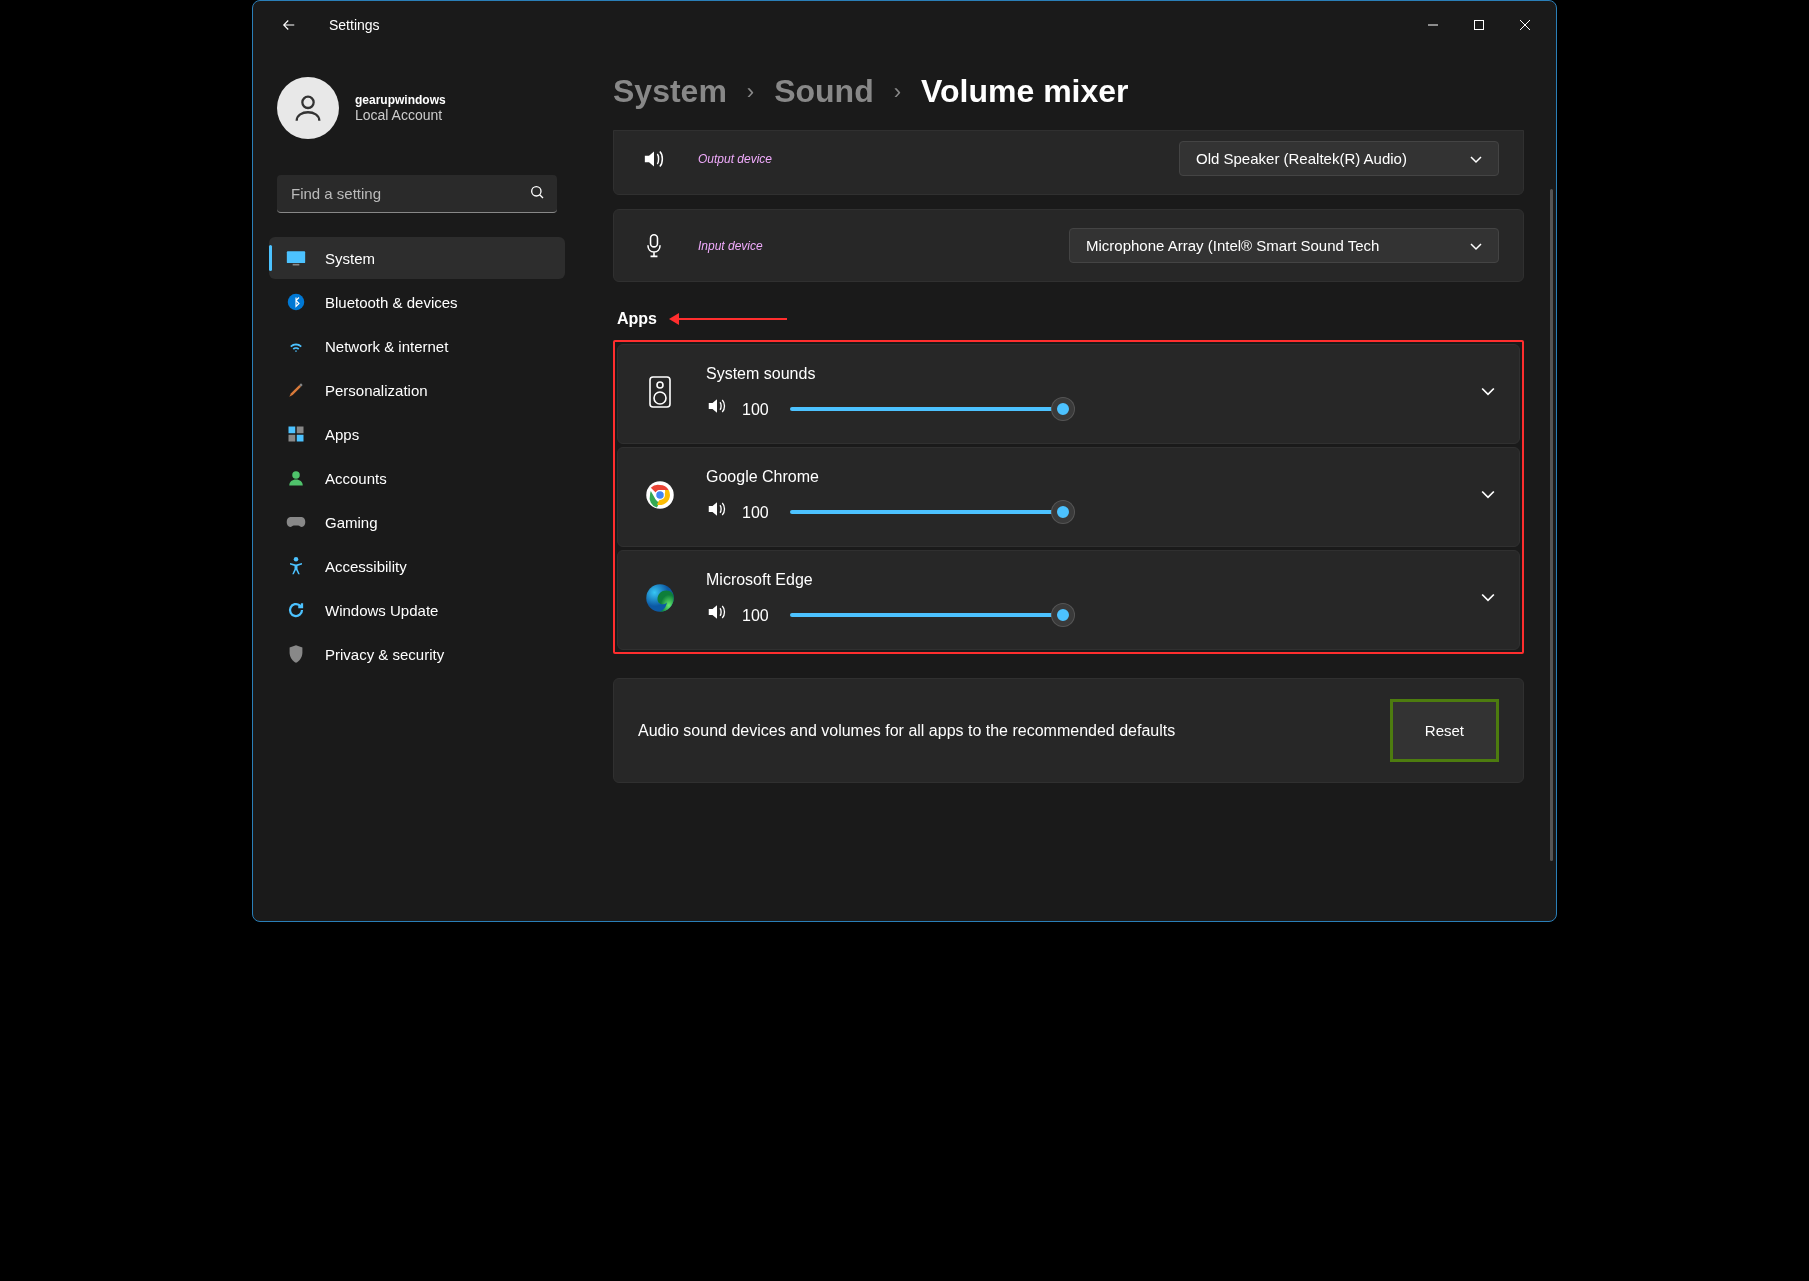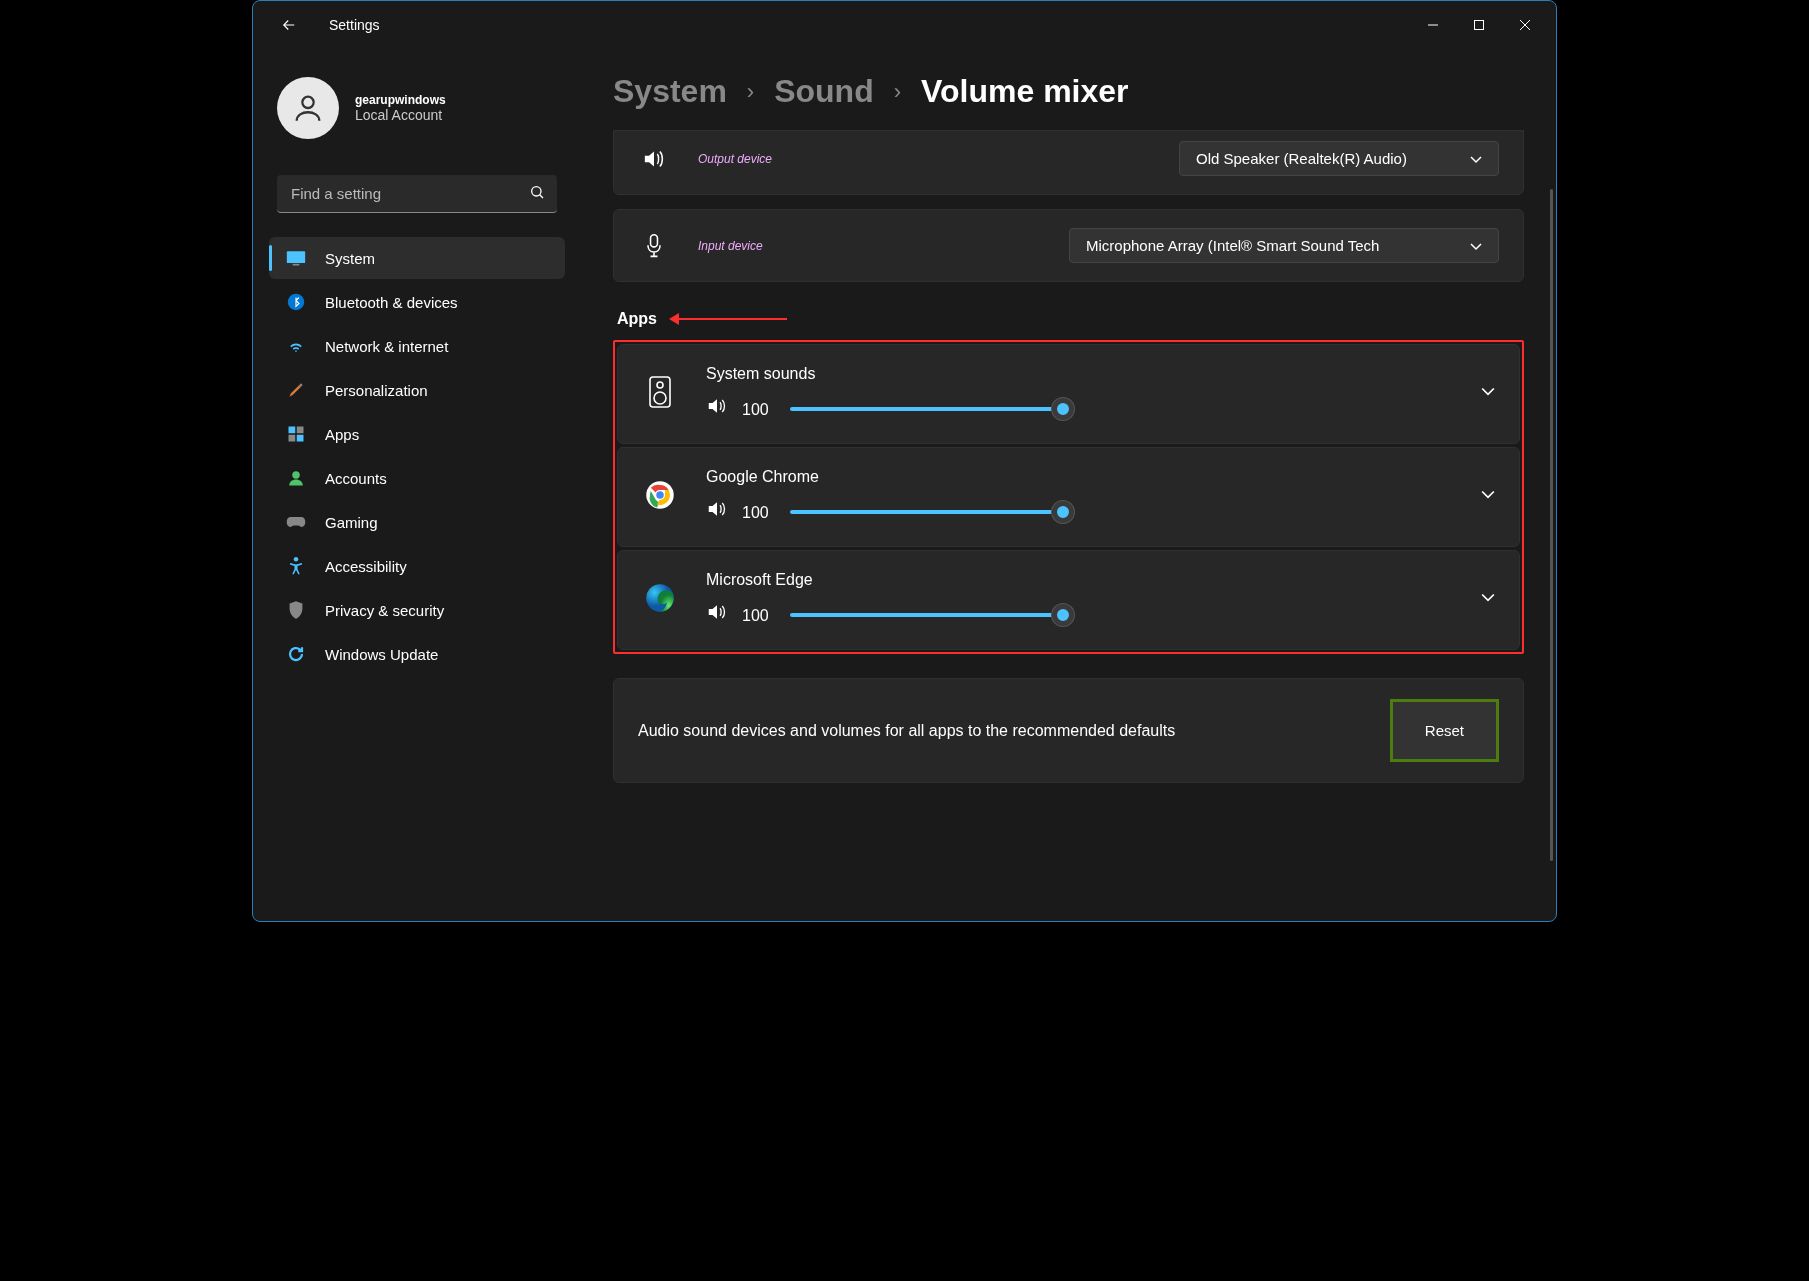--- a/index.html
+++ b/index.html
@@ -186,34 +186,34 @@
           <span class="nav-icon">
               <svg width="18" height="20" viewBox="0 0 24 26" fill="#4cc2ff">
                 <circle cx="12" cy="4" r="3"></circle>
                 <path d="M4 9l8 2 8-2v2l-6 2v4l3 7h-2l-3-6-3 6H7l3-7v-4L4 11z"></path>
               </svg>
             </span>
           <span>Accessibility</span>
         </div>
         <div class="nav-item">
           <span class="nav-icon">
-              <svg width="16" height="20" viewBox="0 0 20 24" fill="#888">
-                <path d="M10 1l8 3v6c0 6-4 11-8 13-4-2-8-7-8-13V4z"></path>
-              </svg>
-            </span>
-          <span>Privacy &amp; security</span>
-        </div>
-        <div class="nav-item">
-          <span class="nav-icon">
               <svg width="18" height="18" viewBox="0 0 24 24" fill="none" stroke="#4cc2ff" stroke-width="3">
                 <path d="M20 12a8 8 0 1 1-3-6.2L20 8"></path>
                 <path d="M20 3v5h-5"></path>
               </svg>
             </span>
           <span>Windows Update</span>
+        </div>
+        <div class="nav-item">
+          <span class="nav-icon">
+              <svg width="16" height="20" viewBox="0 0 20 24" fill="#888">
+                <path d="M10 1l8 3v6c0 6-4 11-8 13-4-2-8-7-8-13V4z"></path>
+              </svg>
+            </span>
+          <span>Privacy &amp; security</span>
         </div>
       </div>
     </div>
 
     <div class="content">
       <div class="breadcrumb">
         <span class="bc-item">System</span>
         <span class="bc-sep">›</span>
         <span class="bc-item">Sound</span>
         <span class="bc-sep">›</span>

